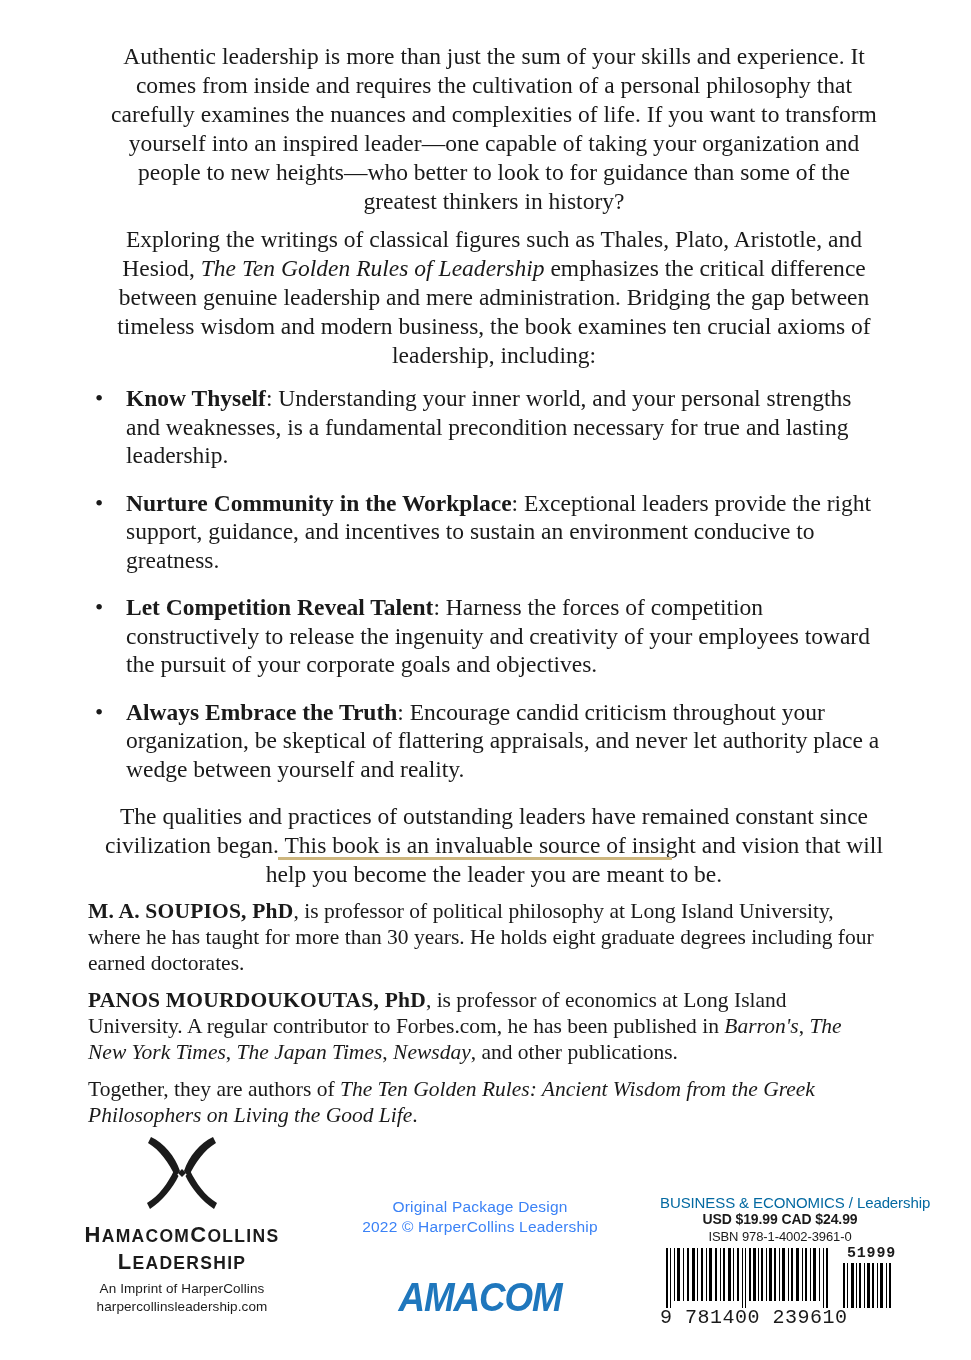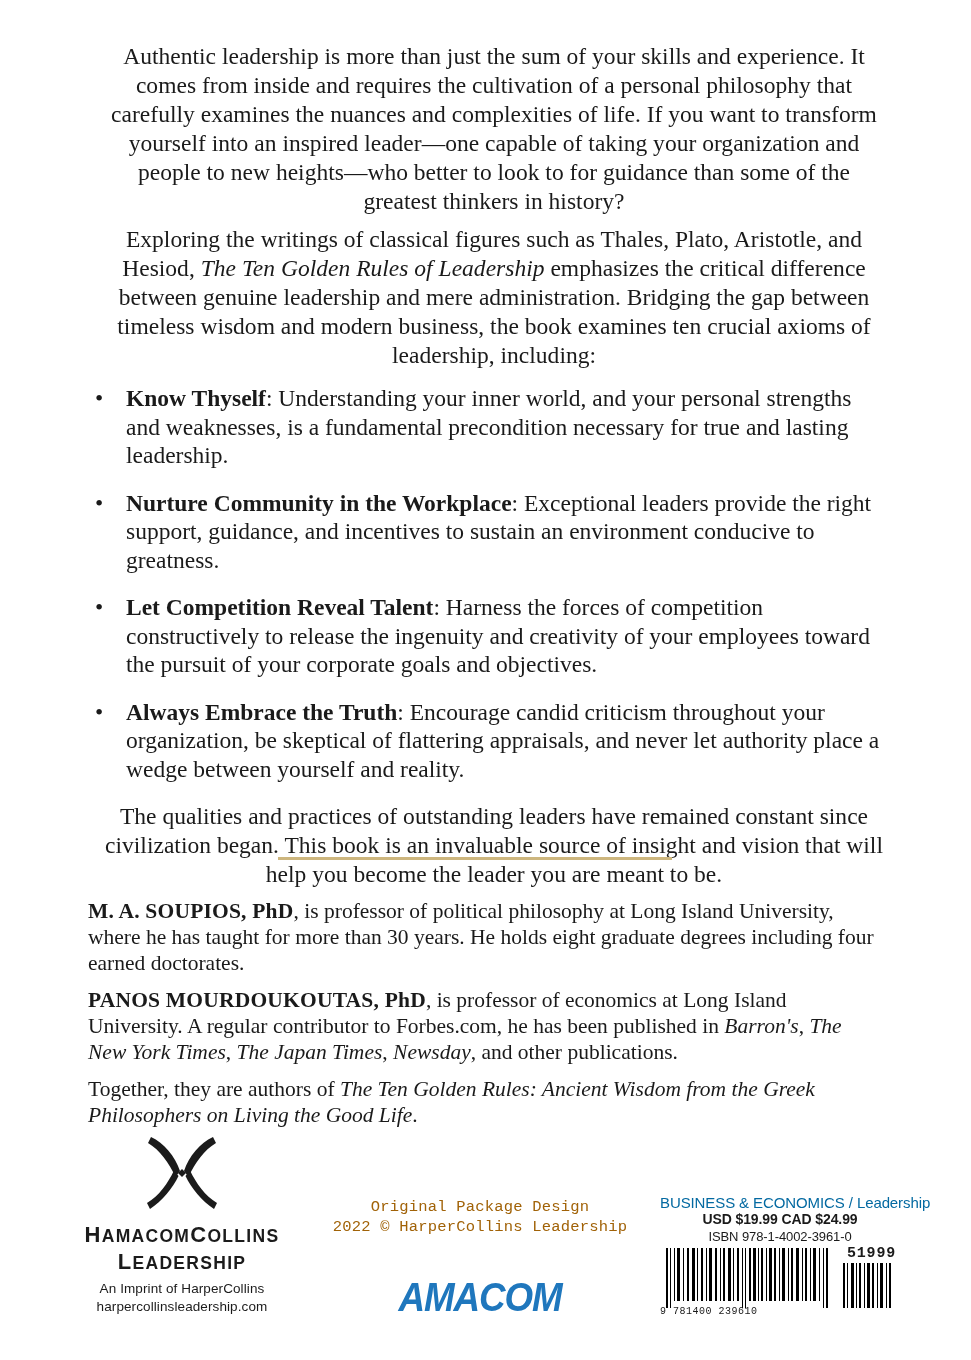--- a/index.html
+++ b/index.html
@@ -139,23 +139,22 @@
     position: absolute;
     left: 330px;
     top: 72px;
     width: 300px;
     text-align: center;
     font-family: "Liberation Sans", sans-serif;
   }
   .credit-line {
     font-size: 15.5px;
     line-height: 20px;
-    color: #a16207;
+    color: #3b82f6;
     letter-spacing: 0.2px;
-    font-family: Liberation Mono, monospace;
   }
   #amacom-logo {
     margin-top: 38px;
     font-size: 40px;
     font-weight: bold;
     font-style: italic;
     letter-spacing: -1.2px;
     color: #1f77bd;
     transform: scaleX(0.92);
     font-family: "Liberation Sans", sans-serif;
@@ -207,21 +206,21 @@
     left: 182px;
     top: 15px;
     width: 52px;
     height: 45px;
   }
   .bc-digits-main {
     position: absolute;
     left: 0px;
     top: 58px;
     width: 176px;
-    font-size: 10px;
+    font-size: 20px;
     font-family: "Liberation Mono", monospace;
     letter-spacing: 0.5px;
     text-align: left;
     white-space: nowrap;
   }
   .bc-digits-addon {
     position: absolute;
     left: 180px;
     top: -3px;
     width: 56px;

